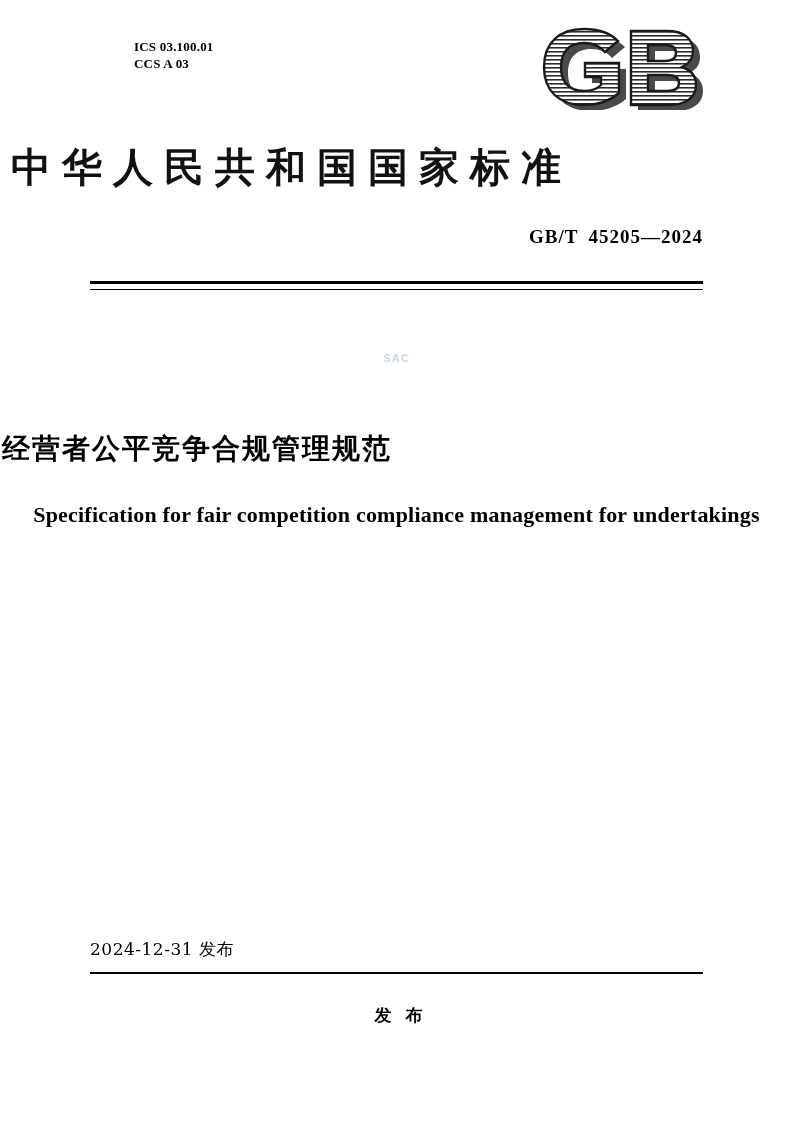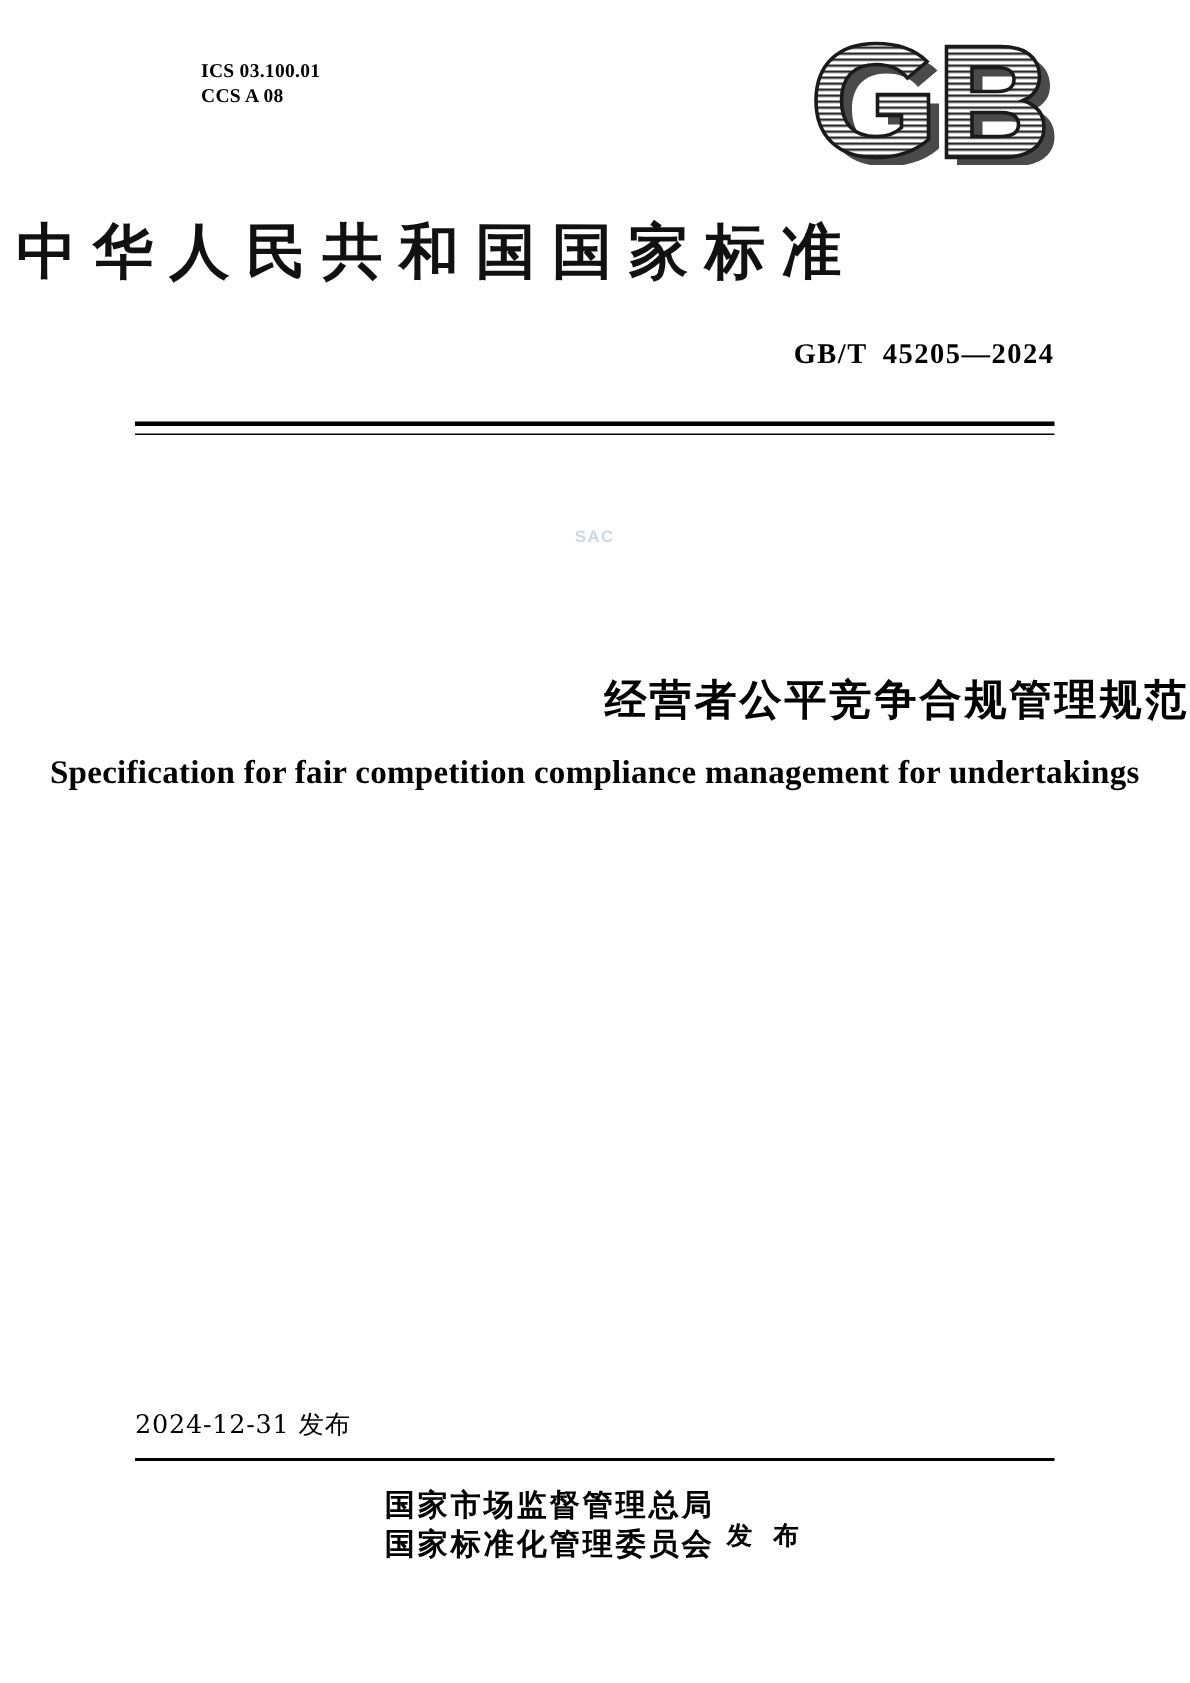--- a/index.html
+++ b/index.html
@@ -96,22 +96,22 @@
     font-weight: bold;
     letter-spacing: 1px;
     color: #c8d6e6;
     user-select: none;
   }
 
   
   .doc-title-cn {
     position: absolute;
     left: 0; right: 0;
-    top: 448px;
-    text-align: right;
+    top: 430px;
+    text-align: left;
     font-family: Liberation Sans, sans-serif;
     font-weight: bold;
     font-size: 28px;
     letter-spacing: 2px;
     text-indent: 2px;
   }
   .doc-title-en {
     position: absolute;
     left: 0; right: 0;
     top: 502px;
@@ -172,21 +172,21 @@
     padding-top: 14px;
   }
 </style>
 </head>
 <body>
 
 <div class="page">
 
   <div class="codes">
     <div>ICS 03.100.01</div>
-    <div>CCS A 08</div>
+    <div>CCS A 03</div>
   </div>
 
   <div class="gb-logo">
     <svg width="170" height="86" viewBox="0 0 170 86" xmlns="http://www.w3.org/2000/svg">
       <defs>
         <pattern id="hatch" width="4" height="4" patternUnits="userSpaceOnUse" patternTransform="rotate(0)">
           <rect width="4" height="4" fill="#ffffff"></rect>
           <rect width="4" height="1.6" fill="#2b2b2b"></rect>
         </pattern>
       </defs>
@@ -219,20 +219,16 @@
   <div class="doc-title-cn">经营者公平竞争合规管理规范</div>
   <div class="doc-title-en">Specification for fair competition compliance management for undertakings</div>
 
   <div class="footer-dates">
     <div class="date-text">2024-12-31 发布</div>
   </div>
 
   <div class="footer-rule"></div>
 
   <div class="issuers">
-    <div class="issuer-names">
-      <div>国家市场监督管理总局</div>
-      <div>国家标准化管理委员会</div>
-    </div>
     <div class="issue-verb">发 布</div>
   </div>
 
 </div>
 
 </body></html>

